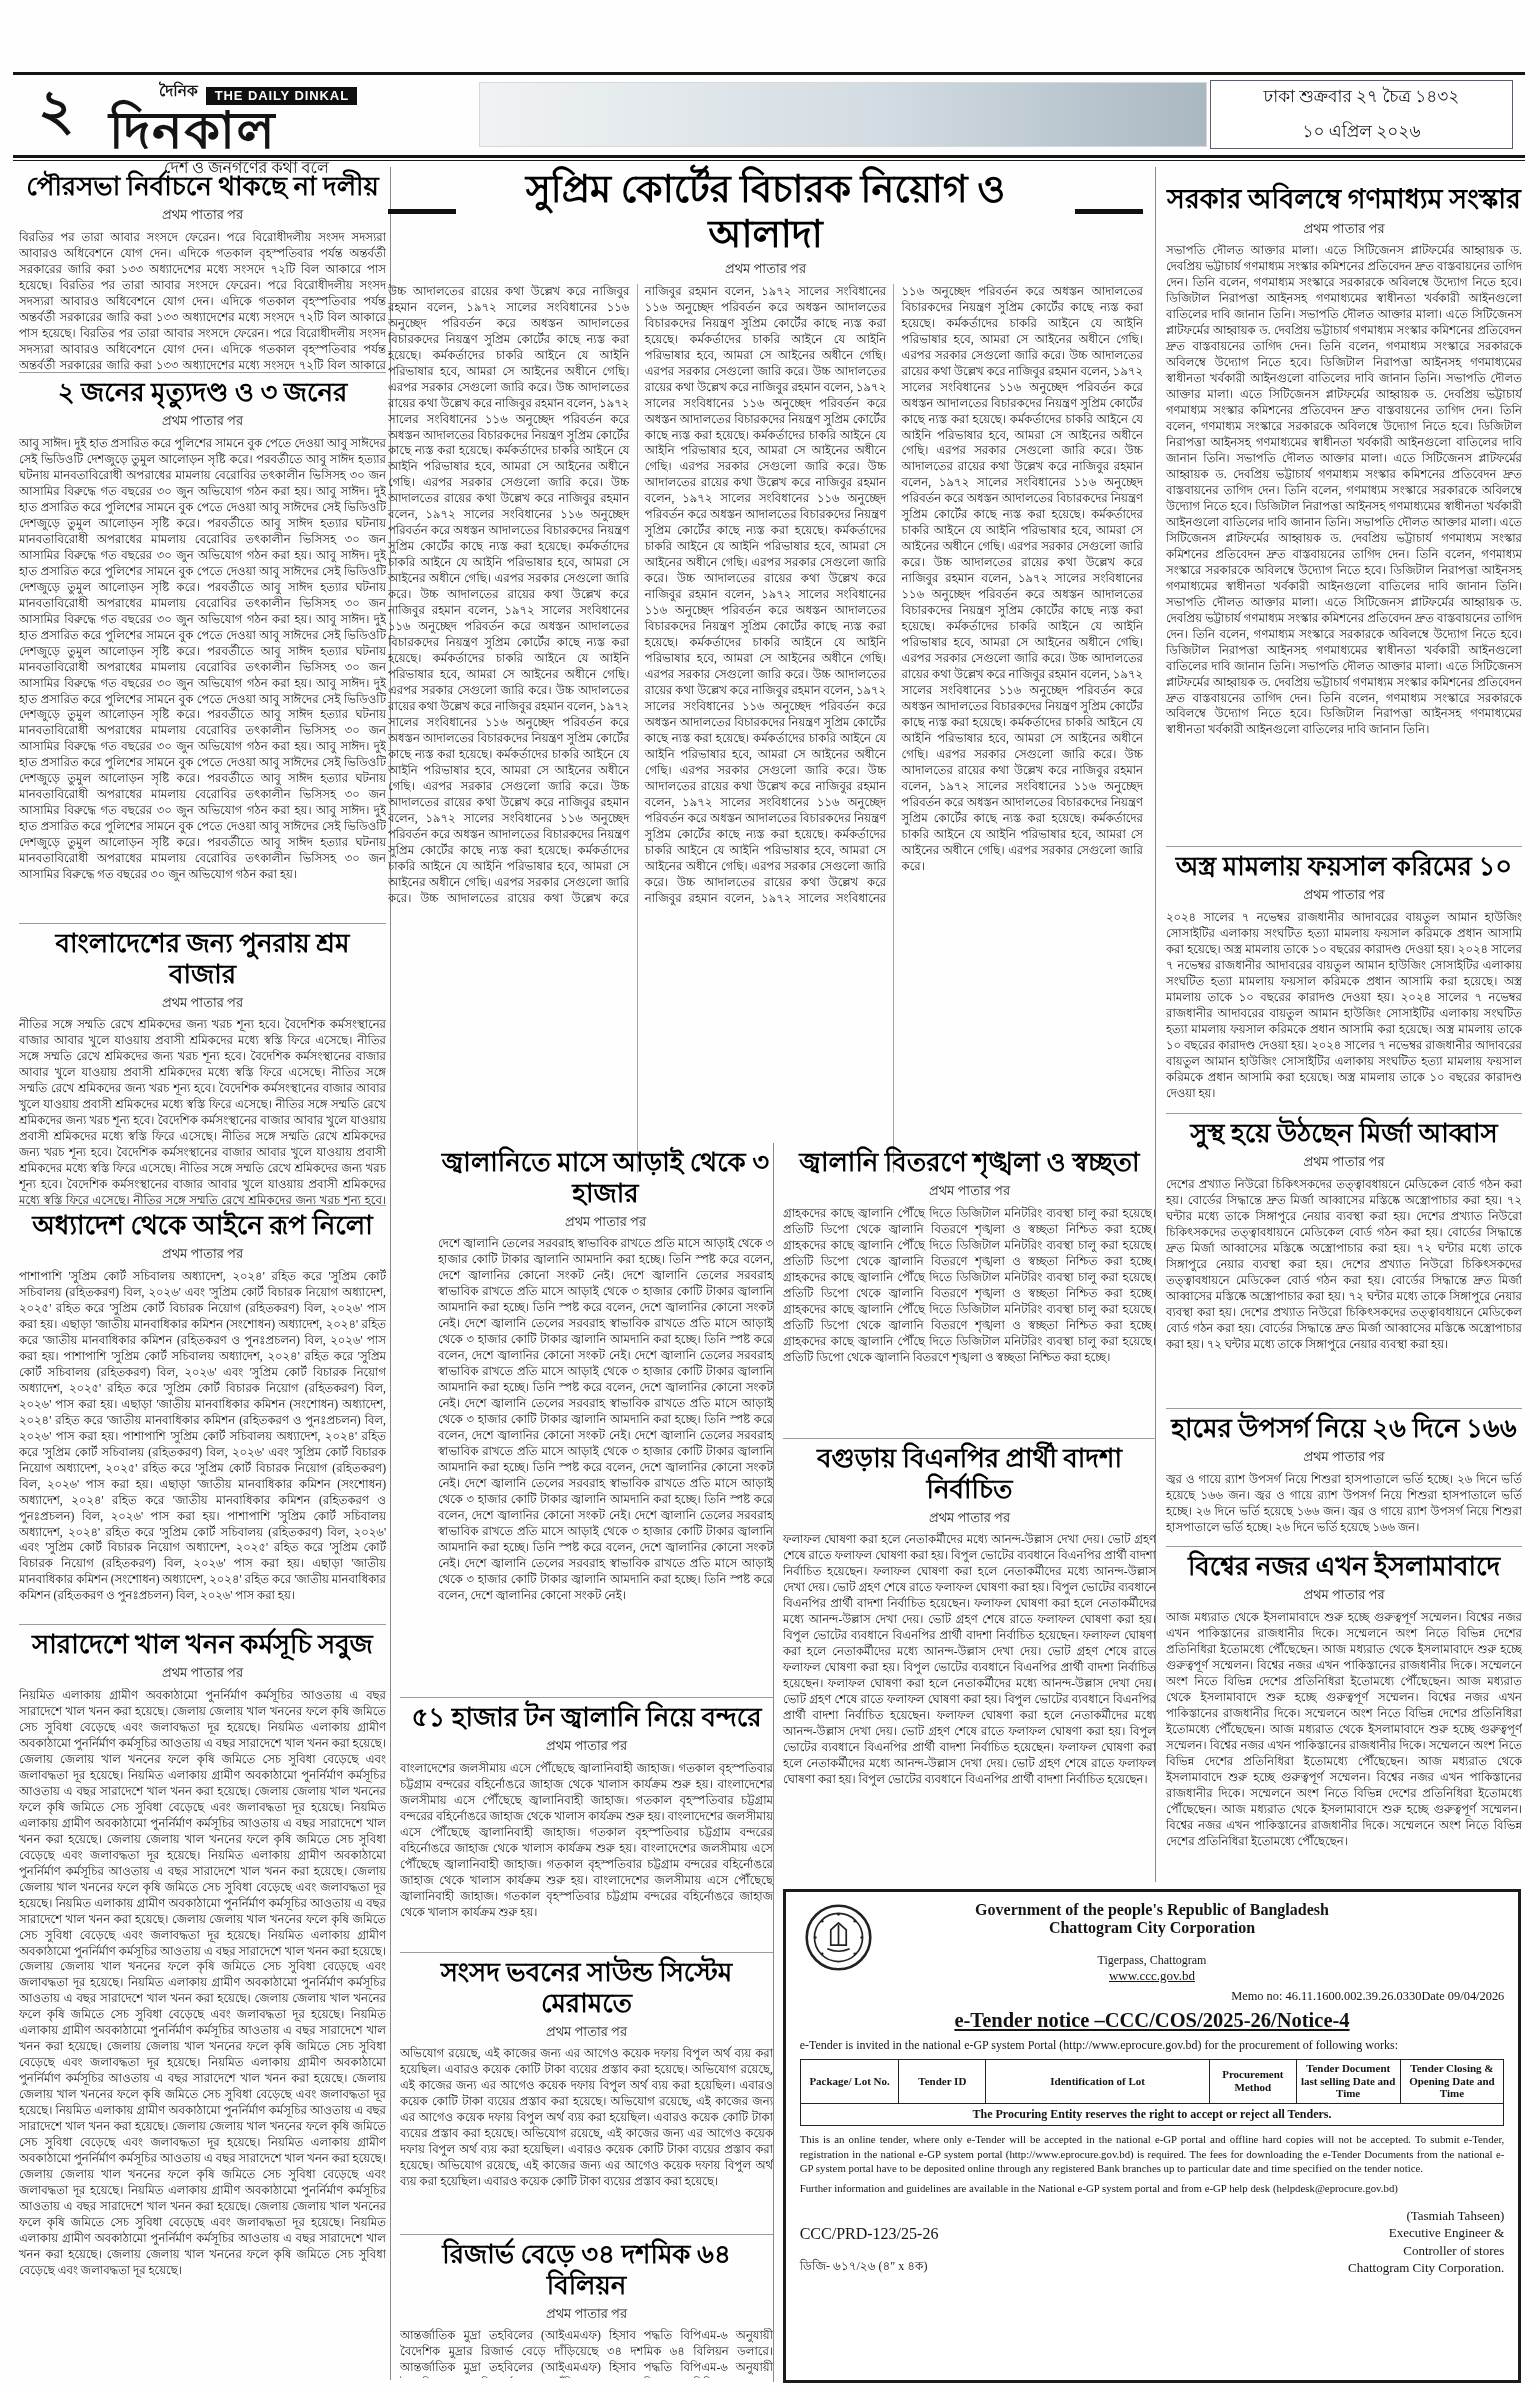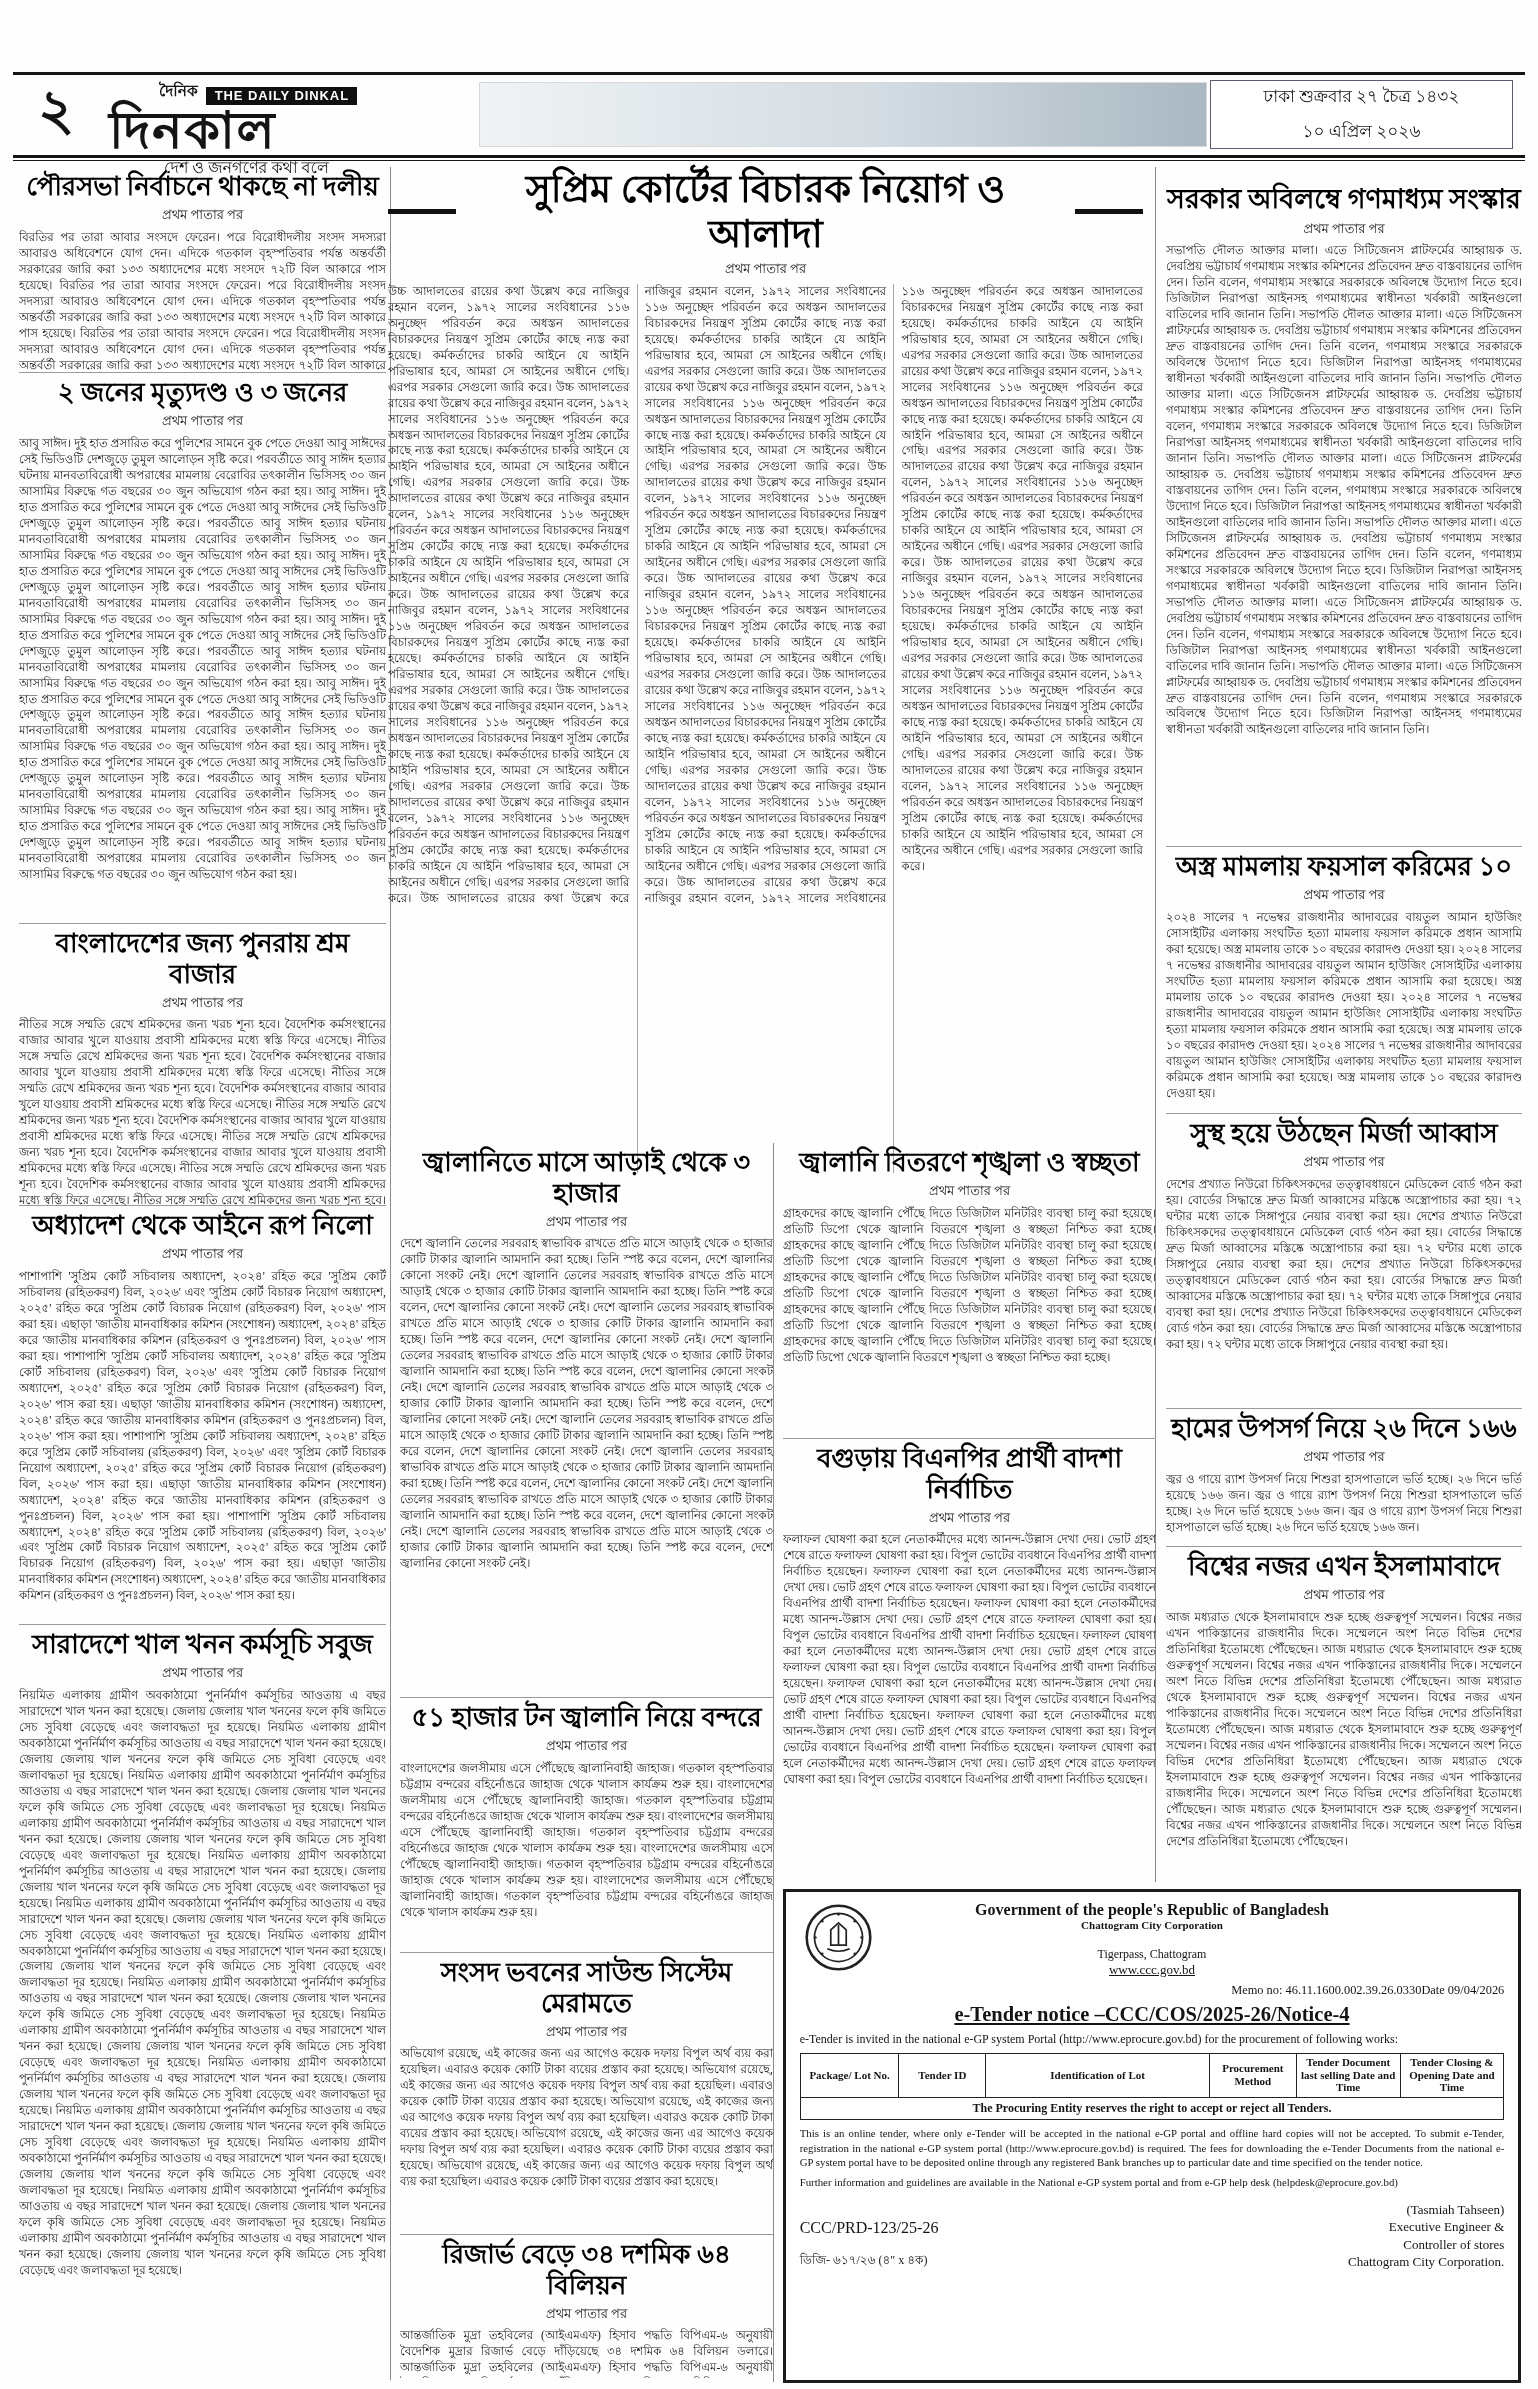--- a/index.html
+++ b/index.html
@@ -37,21 +37,21 @@
   .body{font-size:11.6px;line-height:1.38;text-align:justify;overflow:hidden;}
   .body3{column-count:3;column-gap:15.4px;column-rule:0.9px solid #a5a5a5;}
 
   
   .tender{position:absolute;left:783px;top:1889px;width:738px;height:494px;box-sizing:border-box;
           border:3.4px solid #1c1c1c;background:#fff;padding:8.5px 13.7px 6.8px;
           font-family:"Liberation Serif","DejaVu Serif",serif;}
   .t-head{position:relative;text-align:center;}
   .t-logo{position:absolute;left:5.1px;top:3.4px;}
   .t-gov{font-size:16px;font-weight:bold;}
-  .t-org{font-size:11px;font-weight:bold;}
+  .t-org{font-size:16px;font-weight:bold;}
   .t-addr{font-size:12px;margin-top:16px;}
   .t-web{font-size:13px;text-decoration:underline;}
   .t-memo{display:flex;justify-content:flex-end;font-size:12.4px;margin-top:5.1px;}
   .t-title{text-align:center;font-size:20.5px;font-weight:bold;text-decoration:underline;margin:5.1px 0 6.8px;}
   .t-intro{font-size:12px;margin-bottom:5.1px;}
   table.t-tbl{width:100%;border-collapse:collapse;font-size:11px;}
   .t-tbl th,.t-tbl td{border:1.3px solid #222;padding:2.6px 3.4px;text-align:center;vertical-align:middle;}
   .t-tbl th{font-weight:bold;line-height:1.15;}
   .t-tbl td.lot{text-align:left;}
   .t-tbl .tfoot{font-weight:bold;font-size:12px;padding:3.4px;}
@@ -121,21 +121,21 @@
     <div class="hl hl-mid">
       <span class="bar"></span>
       <span class="txt">সুপ্রিম কোর্টের বিচারক নিয়োগ ও আলাদা</span>
       <span class="bar"></span>
     </div>
     <div class="kicker">প্রথম পাতার পর</div>
     <div class="body body3" style="height:889px;">উচ্চ আদালতের রায়ের কথা উল্লেখ করে নাজিবুর রহমান বলেন, ১৯৭২ সালের সংবিধানের ১১৬ অনুচ্ছেদ পরিবর্তন করে অধস্তন আদালতের বিচারকদের নিয়ন্ত্রণ সুপ্রিম কোর্টের কাছে ন্যস্ত করা হয়েছে। কর্মকর্তাদের চাকরি আইনে যে আইনি পরিভাষার হবে, আমরা সে আইনের অধীনে গেছি। এরপর সরকার সেগুলো জারি করে। উচ্চ আদালতের রায়ের কথা উল্লেখ করে নাজিবুর রহমান বলেন, ১৯৭২ সালের সংবিধানের ১১৬ অনুচ্ছেদ পরিবর্তন করে অধস্তন আদালতের বিচারকদের নিয়ন্ত্রণ সুপ্রিম কোর্টের কাছে ন্যস্ত করা হয়েছে। কর্মকর্তাদের চাকরি আইনে যে আইনি পরিভাষার হবে, আমরা সে আইনের অধীনে গেছি। এরপর সরকার সেগুলো জারি করে। উচ্চ আদালতের রায়ের কথা উল্লেখ করে নাজিবুর রহমান বলেন, ১৯৭২ সালের সংবিধানের ১১৬ অনুচ্ছেদ পরিবর্তন করে অধস্তন আদালতের বিচারকদের নিয়ন্ত্রণ সুপ্রিম কোর্টের কাছে ন্যস্ত করা হয়েছে। কর্মকর্তাদের চাকরি আইনে যে আইনি পরিভাষার হবে, আমরা সে আইনের অধীনে গেছি। এরপর সরকার সেগুলো জারি করে। উচ্চ আদালতের রায়ের কথা উল্লেখ করে নাজিবুর রহমান বলেন, ১৯৭২ সালের সংবিধানের ১১৬ অনুচ্ছেদ পরিবর্তন করে অধস্তন আদালতের বিচারকদের নিয়ন্ত্রণ সুপ্রিম কোর্টের কাছে ন্যস্ত করা হয়েছে। কর্মকর্তাদের চাকরি আইনে যে আইনি পরিভাষার হবে, আমরা সে আইনের অধীনে গেছি। এরপর সরকার সেগুলো জারি করে। উচ্চ আদালতের রায়ের কথা উল্লেখ করে নাজিবুর রহমান বলেন, ১৯৭২ সালের সংবিধানের ১১৬ অনুচ্ছেদ পরিবর্তন করে অধস্তন আদালতের বিচারকদের নিয়ন্ত্রণ সুপ্রিম কোর্টের কাছে ন্যস্ত করা হয়েছে। কর্মকর্তাদের চাকরি আইনে যে আইনি পরিভাষার হবে, আমরা সে আইনের অধীনে গেছি। এরপর সরকার সেগুলো জারি করে। উচ্চ আদালতের রায়ের কথা উল্লেখ করে নাজিবুর রহমান বলেন, ১৯৭২ সালের সংবিধানের ১১৬ অনুচ্ছেদ পরিবর্তন করে অধস্তন আদালতের বিচারকদের নিয়ন্ত্রণ সুপ্রিম কোর্টের কাছে ন্যস্ত করা হয়েছে। কর্মকর্তাদের চাকরি আইনে যে আইনি পরিভাষার হবে, আমরা সে আইনের অধীনে গেছি। এরপর সরকার সেগুলো জারি করে। উচ্চ আদালতের রায়ের কথা উল্লেখ করে নাজিবুর রহমান বলেন, ১৯৭২ সালের সংবিধানের ১১৬ অনুচ্ছেদ পরিবর্তন করে অধস্তন আদালতের বিচারকদের নিয়ন্ত্রণ সুপ্রিম কোর্টের কাছে ন্যস্ত করা হয়েছে। কর্মকর্তাদের চাকরি আইনে যে আইনি পরিভাষার হবে, আমরা সে আইনের অধীনে গেছি। এরপর সরকার সেগুলো জারি করে। উচ্চ আদালতের রায়ের কথা উল্লেখ করে নাজিবুর রহমান বলেন, ১৯৭২ সালের সংবিধানের ১১৬ অনুচ্ছেদ পরিবর্তন করে অধস্তন আদালতের বিচারকদের নিয়ন্ত্রণ সুপ্রিম কোর্টের কাছে ন্যস্ত করা হয়েছে। কর্মকর্তাদের চাকরি আইনে যে আইনি পরিভাষার হবে, আমরা সে আইনের অধীনে গেছি। এরপর সরকার সেগুলো জারি করে। উচ্চ আদালতের রায়ের কথা উল্লেখ করে নাজিবুর রহমান বলেন, ১৯৭২ সালের সংবিধানের ১১৬ অনুচ্ছেদ পরিবর্তন করে অধস্তন আদালতের বিচারকদের নিয়ন্ত্রণ সুপ্রিম কোর্টের কাছে ন্যস্ত করা হয়েছে। কর্মকর্তাদের চাকরি আইনে যে আইনি পরিভাষার হবে, আমরা সে আইনের অধীনে গেছি। এরপর সরকার সেগুলো জারি করে। উচ্চ আদালতের রায়ের কথা উল্লেখ করে নাজিবুর রহমান বলেন, ১৯৭২ সালের সংবিধানের ১১৬ অনুচ্ছেদ পরিবর্তন করে অধস্তন আদালতের বিচারকদের নিয়ন্ত্রণ সুপ্রিম কোর্টের কাছে ন্যস্ত করা হয়েছে। কর্মকর্তাদের চাকরি আইনে যে আইনি পরিভাষার হবে, আমরা সে আইনের অধীনে গেছি। এরপর সরকার সেগুলো জারি করে। উচ্চ আদালতের রায়ের কথা উল্লেখ করে নাজিবুর রহমান বলেন, ১৯৭২ সালের সংবিধানের ১১৬ অনুচ্ছেদ পরিবর্তন করে অধস্তন আদালতের বিচারকদের নিয়ন্ত্রণ সুপ্রিম কোর্টের কাছে ন্যস্ত করা হয়েছে। কর্মকর্তাদের চাকরি আইনে যে আইনি পরিভাষার হবে, আমরা সে আইনের অধীনে গেছি। এরপর সরকার সেগুলো জারি করে। উচ্চ আদালতের রায়ের কথা উল্লেখ করে নাজিবুর রহমান বলেন, ১৯৭২ সালের সংবিধানের ১১৬ অনুচ্ছেদ পরিবর্তন করে অধস্তন আদালতের বিচারকদের নিয়ন্ত্রণ সুপ্রিম কোর্টের কাছে ন্যস্ত করা হয়েছে। কর্মকর্তাদের চাকরি আইনে যে আইনি পরিভাষার হবে, আমরা সে আইনের অধীনে গেছি। এরপর সরকার সেগুলো জারি করে। উচ্চ আদালতের রায়ের কথা উল্লেখ করে নাজিবুর রহমান বলেন, ১৯৭২ সালের সংবিধানের ১১৬ অনুচ্ছেদ পরিবর্তন করে অধস্তন আদালতের বিচারকদের নিয়ন্ত্রণ সুপ্রিম কোর্টের কাছে ন্যস্ত করা হয়েছে। কর্মকর্তাদের চাকরি আইনে যে আইনি পরিভাষার হবে, আমরা সে আইনের অধীনে গেছি। এরপর সরকার সেগুলো জারি করে। উচ্চ আদালতের রায়ের কথা উল্লেখ করে নাজিবুর রহমান বলেন, ১৯৭২ সালের সংবিধানের ১১৬ অনুচ্ছেদ পরিবর্তন করে অধস্তন আদালতের বিচারকদের নিয়ন্ত্রণ সুপ্রিম কোর্টের কাছে ন্যস্ত করা হয়েছে। কর্মকর্তাদের চাকরি আইনে যে আইনি পরিভাষার হবে, আমরা সে আইনের অধীনে গেছি। এরপর সরকার সেগুলো জারি করে। উচ্চ আদালতের রায়ের কথা উল্লেখ করে নাজিবুর রহমান বলেন, ১৯৭২ সালের সংবিধানের ১১৬ অনুচ্ছেদ পরিবর্তন করে অধস্তন আদালতের বিচারকদের নিয়ন্ত্রণ সুপ্রিম কোর্টের কাছে ন্যস্ত করা হয়েছে। কর্মকর্তাদের চাকরি আইনে যে আইনি পরিভাষার হবে, আমরা সে আইনের অধীনে গেছি। এরপর সরকার সেগুলো জারি করে। উচ্চ আদালতের রায়ের কথা উল্লেখ করে নাজিবুর রহমান বলেন, ১৯৭২ সালের সংবিধানের ১১৬ অনুচ্ছেদ পরিবর্তন করে অধস্তন আদালতের বিচারকদের নিয়ন্ত্রণ সুপ্রিম কোর্টের কাছে ন্যস্ত করা হয়েছে। কর্মকর্তাদের চাকরি আইনে যে আইনি পরিভাষার হবে, আমরা সে আইনের অধীনে গেছি। এরপর সরকার সেগুলো জারি করে। উচ্চ আদালতের রায়ের কথা উল্লেখ করে নাজিবুর রহমান বলেন, ১৯৭২ সালের সংবিধানের ১১৬ অনুচ্ছেদ পরিবর্তন করে অধস্তন আদালতের বিচারকদের নিয়ন্ত্রণ সুপ্রিম কোর্টের কাছে ন্যস্ত করা হয়েছে। কর্মকর্তাদের চাকরি আইনে যে আইনি পরিভাষার হবে, আমরা সে আইনের অধীনে গেছি। এরপর সরকার সেগুলো জারি করে। উচ্চ আদালতের রায়ের কথা উল্লেখ করে নাজিবুর রহমান বলেন, ১৯৭২ সালের সংবিধানের ১১৬ অনুচ্ছেদ পরিবর্তন করে অধস্তন আদালতের বিচারকদের নিয়ন্ত্রণ সুপ্রিম কোর্টের কাছে ন্যস্ত করা হয়েছে। কর্মকর্তাদের চাকরি আইনে যে আইনি পরিভাষার হবে, আমরা সে আইনের অধীনে গেছি। এরপর সরকার সেগুলো জারি করে।</div>
   </div>
 
   <div class="col" style="left:400px;top:1143px;width:373px;">
-    <div class="article" style="height:554px;">
+    <div class="article" style="height:554px;margin-left:38px;">
       <div class="hl hl-c">জ্বালানিতে মাসে আড়াই থেকে ৩ হাজার</div>
       <div class="kicker">প্রথম পাতার পর</div>
       <div class="body" style="height:460px;">দেশে জ্বালানি তেলের সরবরাহ স্বাভাবিক রাখতে প্রতি মাসে আড়াই থেকে ৩ হাজার কোটি টাকার জ্বালানি আমদানি করা হচ্ছে। তিনি স্পষ্ট করে বলেন, দেশে জ্বালানির কোনো সংকট নেই। দেশে জ্বালানি তেলের সরবরাহ স্বাভাবিক রাখতে প্রতি মাসে আড়াই থেকে ৩ হাজার কোটি টাকার জ্বালানি আমদানি করা হচ্ছে। তিনি স্পষ্ট করে বলেন, দেশে জ্বালানির কোনো সংকট নেই। দেশে জ্বালানি তেলের সরবরাহ স্বাভাবিক রাখতে প্রতি মাসে আড়াই থেকে ৩ হাজার কোটি টাকার জ্বালানি আমদানি করা হচ্ছে। তিনি স্পষ্ট করে বলেন, দেশে জ্বালানির কোনো সংকট নেই। দেশে জ্বালানি তেলের সরবরাহ স্বাভাবিক রাখতে প্রতি মাসে আড়াই থেকে ৩ হাজার কোটি টাকার জ্বালানি আমদানি করা হচ্ছে। তিনি স্পষ্ট করে বলেন, দেশে জ্বালানির কোনো সংকট নেই। দেশে জ্বালানি তেলের সরবরাহ স্বাভাবিক রাখতে প্রতি মাসে আড়াই থেকে ৩ হাজার কোটি টাকার জ্বালানি আমদানি করা হচ্ছে। তিনি স্পষ্ট করে বলেন, দেশে জ্বালানির কোনো সংকট নেই। দেশে জ্বালানি তেলের সরবরাহ স্বাভাবিক রাখতে প্রতি মাসে আড়াই থেকে ৩ হাজার কোটি টাকার জ্বালানি আমদানি করা হচ্ছে। তিনি স্পষ্ট করে বলেন, দেশে জ্বালানির কোনো সংকট নেই। দেশে জ্বালানি তেলের সরবরাহ স্বাভাবিক রাখতে প্রতি মাসে আড়াই থেকে ৩ হাজার কোটি টাকার জ্বালানি আমদানি করা হচ্ছে। তিনি স্পষ্ট করে বলেন, দেশে জ্বালানির কোনো সংকট নেই। দেশে জ্বালানি তেলের সরবরাহ স্বাভাবিক রাখতে প্রতি মাসে আড়াই থেকে ৩ হাজার কোটি টাকার জ্বালানি আমদানি করা হচ্ছে। তিনি স্পষ্ট করে বলেন, দেশে জ্বালানির কোনো সংকট নেই। দেশে জ্বালানি তেলের সরবরাহ স্বাভাবিক রাখতে প্রতি মাসে আড়াই থেকে ৩ হাজার কোটি টাকার জ্বালানি আমদানি করা হচ্ছে। তিনি স্পষ্ট করে বলেন, দেশে জ্বালানির কোনো সংকট নেই।</div>
     </div>
     <div class="article" style="height:255px;">
       <div class="hl hl-c">৫১ হাজার টন জ্বালানি নিয়ে বন্দরে</div>
       <div class="kicker">প্রথম পাতার পর</div>
       <div class="body" style="height:191px;">বাংলাদেশের জলসীমায় এসে পৌঁছেছে জ্বালানিবাহী জাহাজ। গতকাল বৃহস্পতিবার চট্টগ্রাম বন্দরের বহির্নোঙরে জাহাজ থেকে খালাস কার্যক্রম শুরু হয়। বাংলাদেশের জলসীমায় এসে পৌঁছেছে জ্বালানিবাহী জাহাজ। গতকাল বৃহস্পতিবার চট্টগ্রাম বন্দরের বহির্নোঙরে জাহাজ থেকে খালাস কার্যক্রম শুরু হয়। বাংলাদেশের জলসীমায় এসে পৌঁছেছে জ্বালানিবাহী জাহাজ। গতকাল বৃহস্পতিবার চট্টগ্রাম বন্দরের বহির্নোঙরে জাহাজ থেকে খালাস কার্যক্রম শুরু হয়। বাংলাদেশের জলসীমায় এসে পৌঁছেছে জ্বালানিবাহী জাহাজ। গতকাল বৃহস্পতিবার চট্টগ্রাম বন্দরের বহির্নোঙরে জাহাজ থেকে খালাস কার্যক্রম শুরু হয়। বাংলাদেশের জলসীমায় এসে পৌঁছেছে জ্বালানিবাহী জাহাজ। গতকাল বৃহস্পতিবার চট্টগ্রাম বন্দরের বহির্নোঙরে জাহাজ থেকে খালাস কার্যক্রম শুরু হয়।</div>
     </div>
     <div class="article" style="height:282px;">

